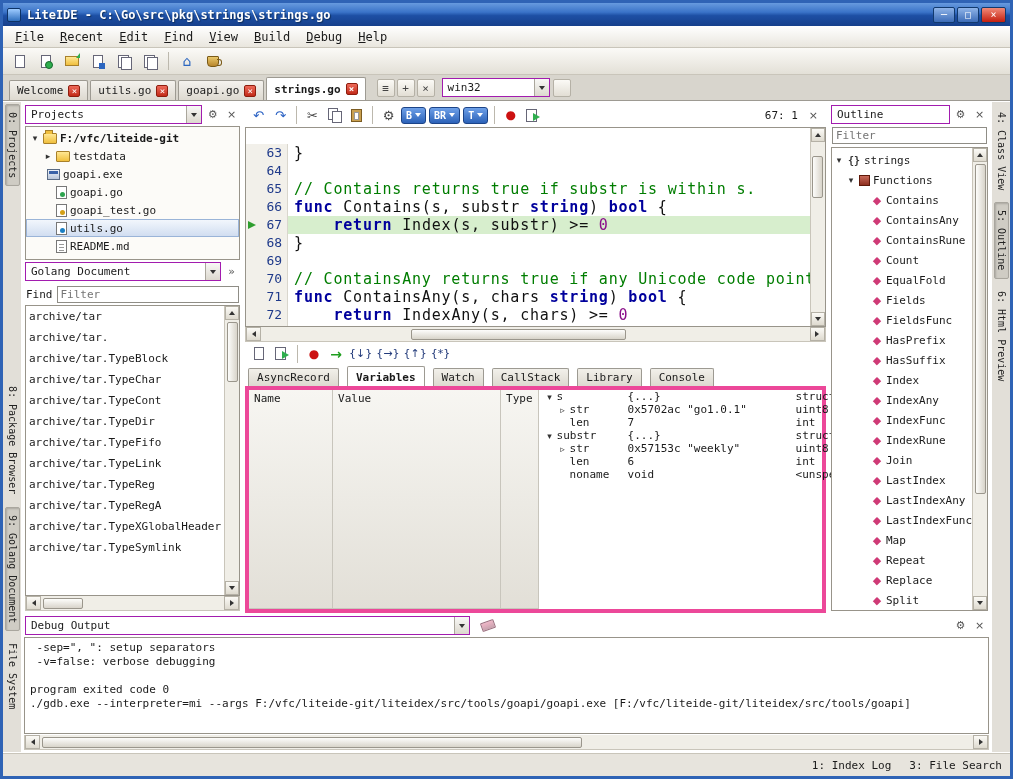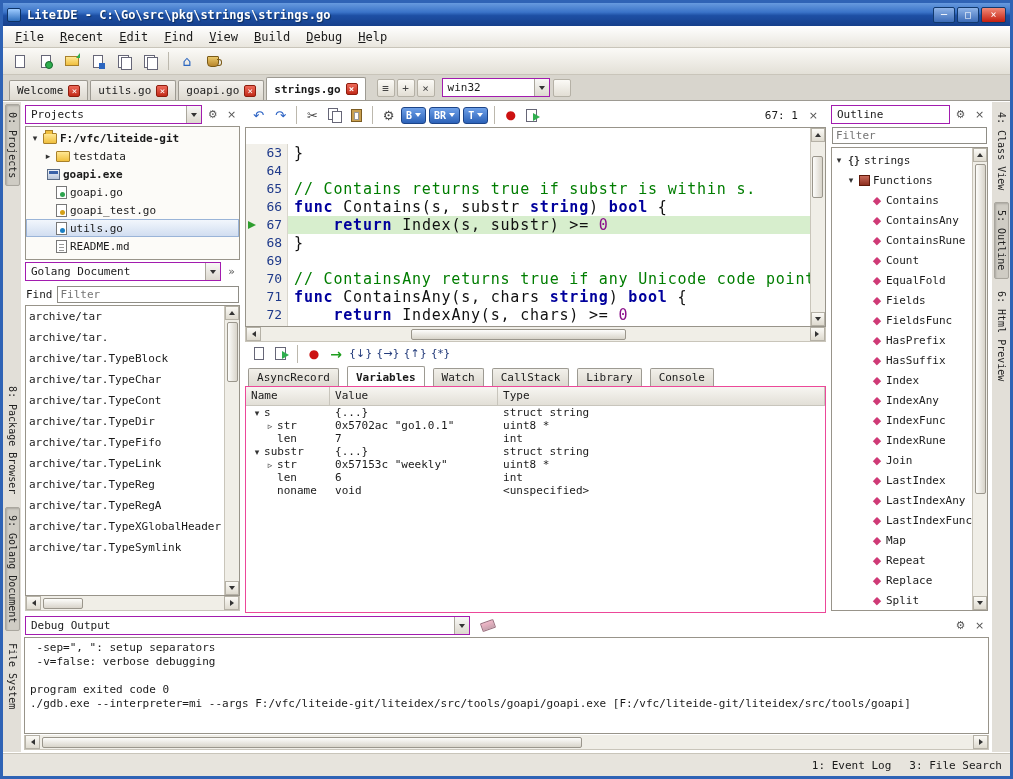--- a/index.html
+++ b/index.html
@@ -124,21 +124,21 @@
 .s-com{color:#007d00}
 .s-num{color:#8a0f8a}
 
 .debug-toolbar{flex:0 0 23px;display:flex;align-items:center;gap:4px;padding:0 5px}
 .dbg-ic{height:18px;min-width:18px;display:flex;align-items:center;justify-content:center;font-size:11px;color:#223a7a;font-family:"DejaVu Sans",sans-serif}
 .dbg-ic.red{color:#cc1111;font-size:12px}
 .dbg-ic.green{color:#1f9e1f;font-size:14px;font-weight:bold}
 .debug-tabs{flex:0 0 21px;display:flex;align-items:flex-end;gap:8px;padding:0 3px}
 .dtab{height:18px;padding:0 8px;background:linear-gradient(#f2f0ea,#ddd9d0);border:1px solid #9d9a92;border-bottom:none;border-radius:2px 2px 0 0;display:flex;align-items:center;white-space:nowrap}
 .dtab.active{background:#fff;height:21px;margin-bottom:-1px;font-weight:bold}
-.var-table{flex:1;border:1px solid #ec4899;background:#fff;display:flex;flex-direction:column;min-height:0}
+.var-table{flex:1;border:4px solid #ec4899;background:#fff;display:flex;min-height:0}
 .var-headrow{flex:0 0 19px;display:flex;background:linear-gradient(#f7f6f2,#e2dfd7);border-bottom:1px solid #c8c5bc}
 .vh{padding:2px 5px;border-right:1px solid #c8c5bc;overflow:hidden;white-space:nowrap}
 .vh0{flex:0 0 84px}.vh1{flex:0 0 168px}.vh2{flex:1}
 .var-row{flex:0 0 19px;display:flex;align-items:center}
 .vc-name{flex:0 0 84px;display:flex;align-items:center;gap:2px;overflow:hidden;white-space:nowrap}
 .vc-value{flex:0 0 168px;padding:0 5px;overflow:hidden;white-space:nowrap}
 .vc-type{flex:1;padding:0 5px;overflow:hidden;white-space:nowrap}
 
 .filter-row{flex:0 0 21px;display:flex;padding:1px 3px}
 .outline-main{flex:1;display:flex;border:1px solid #98948a;background:#fff;min-height:0;margin:0 2px 2px}
@@ -278,21 +278,21 @@
               <div class="tree-row" style="padding-left: 4px;">
                 <span class="exp">▾</span>
                 <span class="fi fi-folder-open"></span>
                 <span class="tree-label b">F:/vfc/liteide-git</span>
               </div>
               <div class="tree-row" style="padding-left: 17px;">
                 <span class="exp">▸</span>
                 <span class="fi fi-folder"></span>
                 <span class="tree-label">testdata</span>
               </div>
-              <div class="tree-row" style="padding-left: 8px; font-weight: bold;">
+              <div class="tree-row" style="padding-left: 8px;">
                 <span class="exp"></span>
                 <span class="fi fi-exe"></span>
                 <span class="tree-label">goapi.exe</span>
               </div>
               <div class="tree-row" style="padding-left: 17px;">
                 <span class="exp"></span>
                 <span class="fi fi-go-green"></span>
                 <span class="tree-label">goapi.go</span>
               </div>
               <div class="tree-row" style="padding-left: 17px;">
@@ -733,17 +733,17 @@
 
     <div class="strip right">
         <div class="strip-btn">4: Class View</div>
         <div class="strip-btn pressed">5: Outline</div>
         <div class="strip-btn">6: Html Preview</div>
       </div>
   </div>
 
   <div class="statusbar">
     <div class="status-right">
-        <div class="slabel">1: Event Log</div>
+        <div class="slabel">1: Index Log</div>
         <div class="slabel">3: File Search</div>
       </div>
   </div>
 </div>
 
 </body></html>

